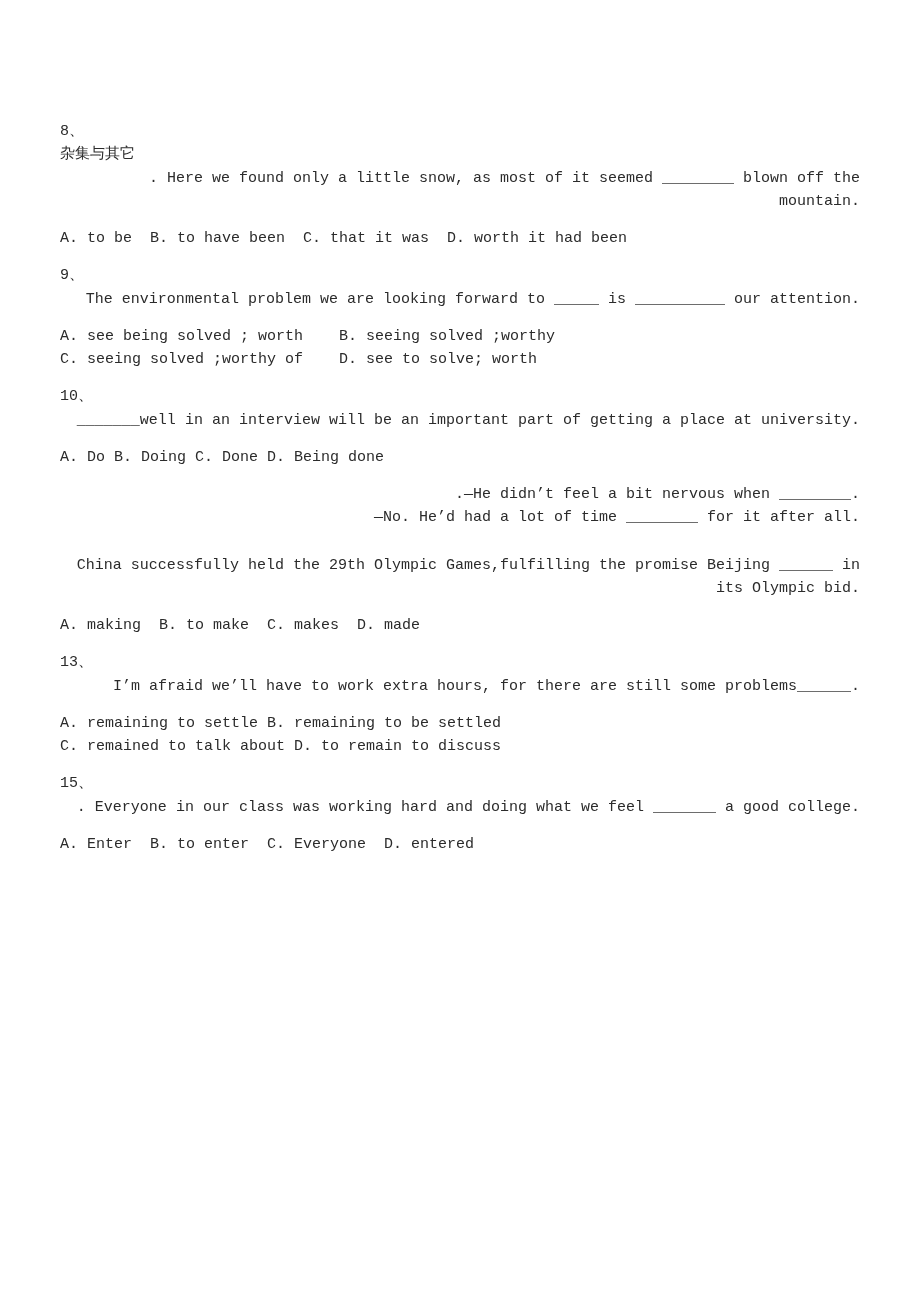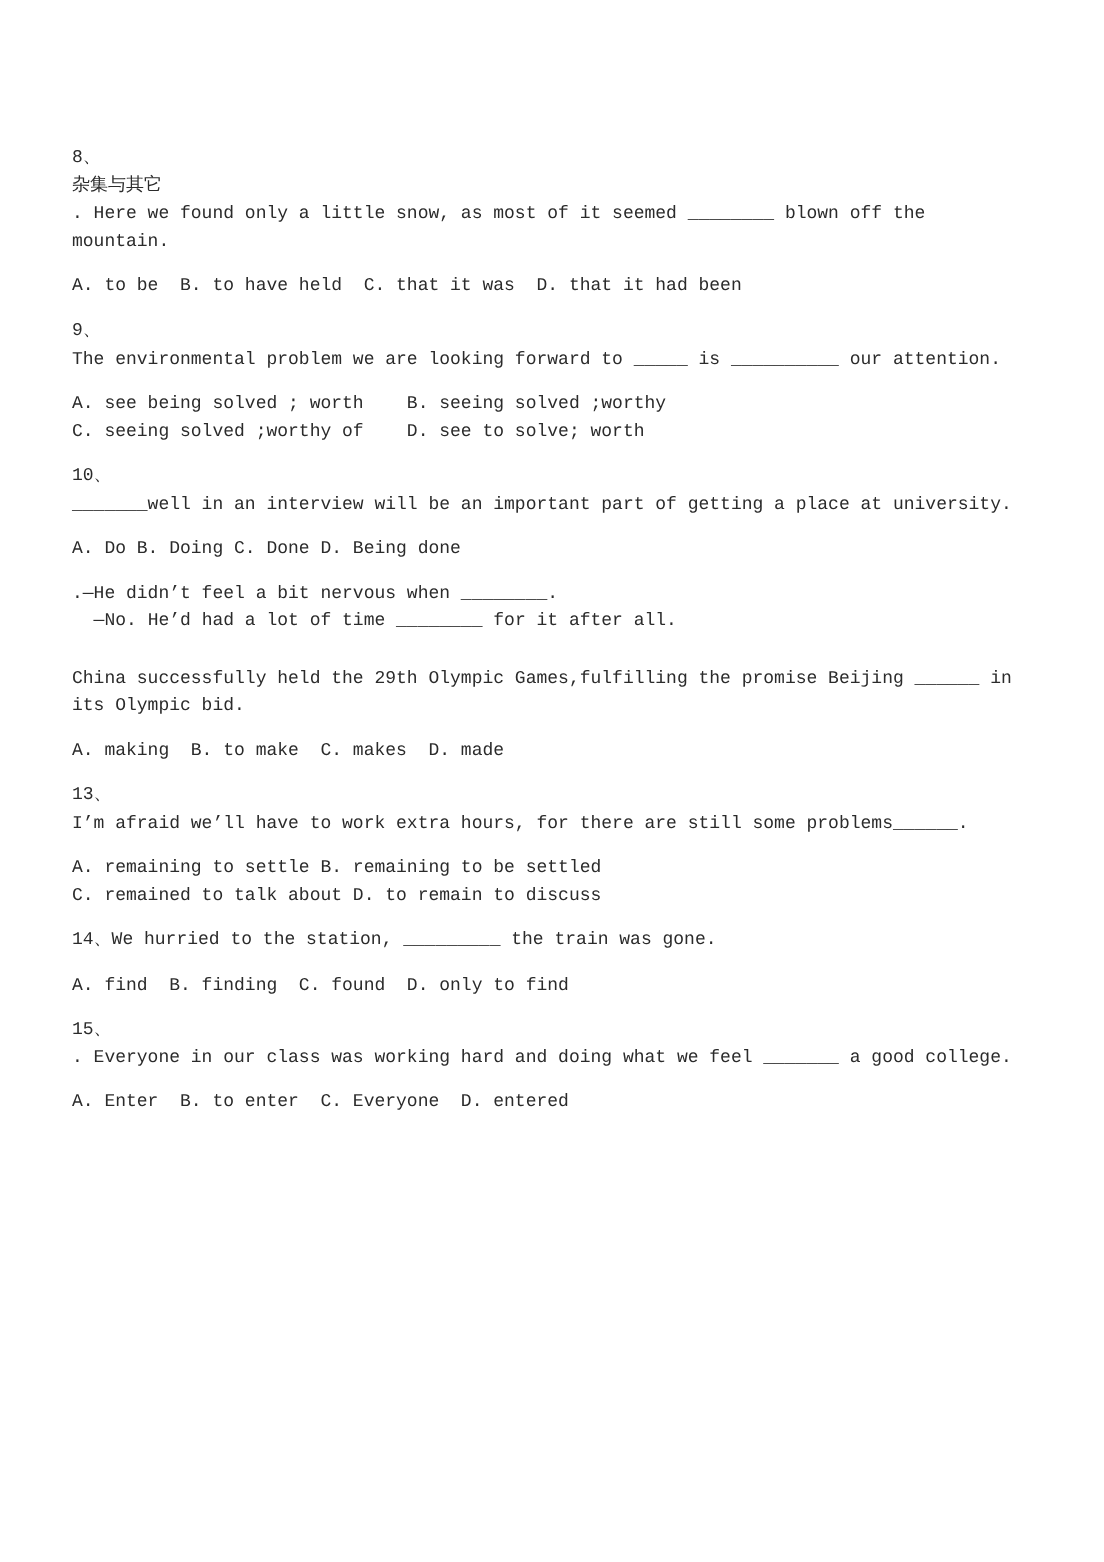--- a/index.html
+++ b/index.html
@@ -22,40 +22,41 @@
   }
   .qnum {
     display: block;
   }
   .subtitle {
     display: block;
   }
   .stem {
     display: block;
     white-space: pre-wrap;
+    text-align: right;
   }
   .options {
     display: block;
     white-space: pre-wrap;
     margin-top: 4px;
   }
   .single-line {
     white-space: pre-wrap;
   }
 </style>
 </head>
 <body>
 
 <div id="content">
     <div class="question">
       <span class="qnum single-line">8、</span>
       <span class="subtitle">杂集与其它</span>
       <span class="stem">. Here we found only a little snow, as most of it seemed ________ blown off the mountain.</span>
       <div style="height: 10px;"></div>
-      <span class="options">A. to be  B. to have held  C. that it was  D. that it had been</span>
+      <span class="options">A. to be  B. to have been  C. that it was  D. worth it had been</span>
     </div>
     <div class="question">
       <span class="qnum single-line">9、</span>
       <span class="stem">The environmental problem we are looking forward to _____ is __________ our attention.</span>
       <div style="height: 10px;"></div>
       <span class="options">A. see being solved ; worth    B. seeing solved ;worthy
 C. seeing solved ;worthy of    D. see to solve; worth</span>
     </div>
     <div class="question">
       <span class="qnum single-line">10、</span>
@@ -74,23 +75,18 @@
       <span class="options">A. making  B. to make  C. makes  D. made</span>
     </div>
     <div class="question">
       <span class="qnum single-line">13、</span>
       <span class="stem">I’m afraid we’ll have to work extra hours, for there are still some problems______.</span>
       <div style="height: 10px;"></div>
       <span class="options">A. remaining to settle B. remaining to be settled
 C. remained to talk about D. to remain to discuss</span>
     </div>
     <div class="question">
-      <span class="qnum single-line">14、We hurried to the station, _________ the train was gone.</span>
-      <div style="height: 10px;"></div>
-      <span class="options">A. find  B. finding  C. found  D. only to find</span>
-    </div>
-    <div class="question">
       <span class="qnum single-line">15、</span>
       <span class="stem">. Everyone in our class was working hard and doing what we feel _______ a good college.</span>
       <div style="height: 10px;"></div>
       <span class="options">A. Enter  B. to enter  C. Everyone  D. entered</span>
     </div>
   </div>
 
 </body></html>

